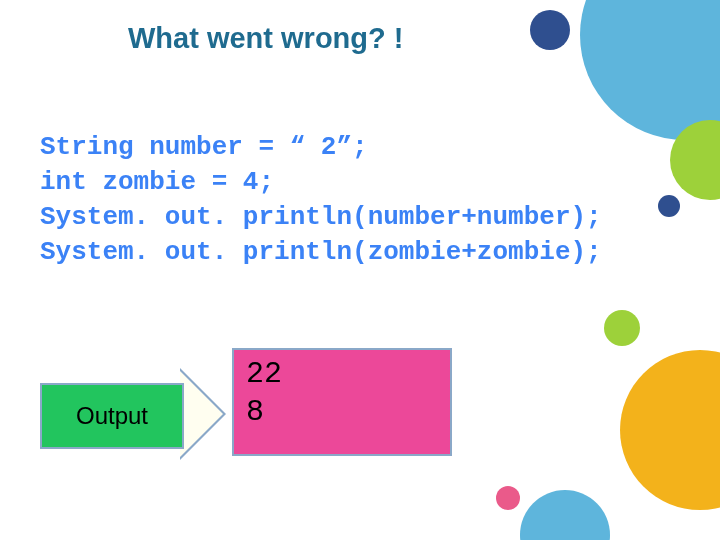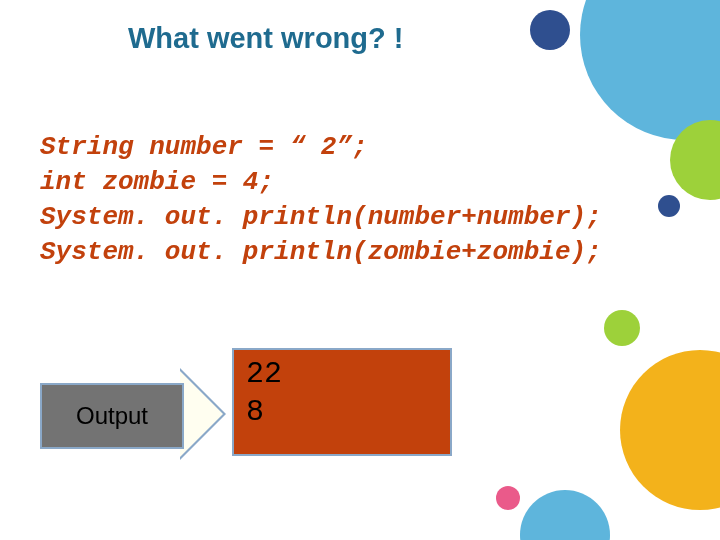--- a/index.html
+++ b/index.html
@@ -26,40 +26,39 @@
     font-weight: bold;
     color: #1f6b8f;
   }
   .code {
     position: absolute;
     top: 130px;
     left: 40px;
     font-family: "Courier New", Courier, monospace;
     font-size: 26px;
     font-weight: bold;
-    color: #c2410c;
+    color: #3b82f6;
     line-height: 1.35;
     white-space: pre;
-    font-style: italic;
   }
   
   .arrow {
     position: absolute;
     top: 368px;
     left: 40px;
     width: 180px;
     height: 92px;
   }
   .arrow-shaft {
     position: absolute;
     top: 15px;
     left: 0;
     width: 140px;
     height: 62px;
-    background: #737373;
+    background: #22c55e;
     border: 2px solid #8aa8c8;
     display: flex;
     align-items: center;
     justify-content: center;
   }
   .arrow-head {
     position: absolute;
     top: 0;
     left: 140px;
     width: 0;
@@ -83,21 +82,21 @@
     color: #000;
     font-family: Arial, Helvetica, sans-serif;
   }
   .output-box {
     position: absolute;
     top: 348px;
     left: 232px;
     width: 220px;
     height: 108px;
     border: 2px solid #8aa8c8;
-    background: #c2410c;
+    background: #ec4899;
     padding: 6px 12px;
     box-sizing: border-box;
     font-family: "Courier New", Courier, monospace;
     font-size: 30px;
     color: #000;
     line-height: 1.25;
     white-space: pre;
   }
   
   .c1 { position:absolute; top:-70px; right:-70px; width:210px; height:210px; border-radius:50%; background:#5eb5dc; }

